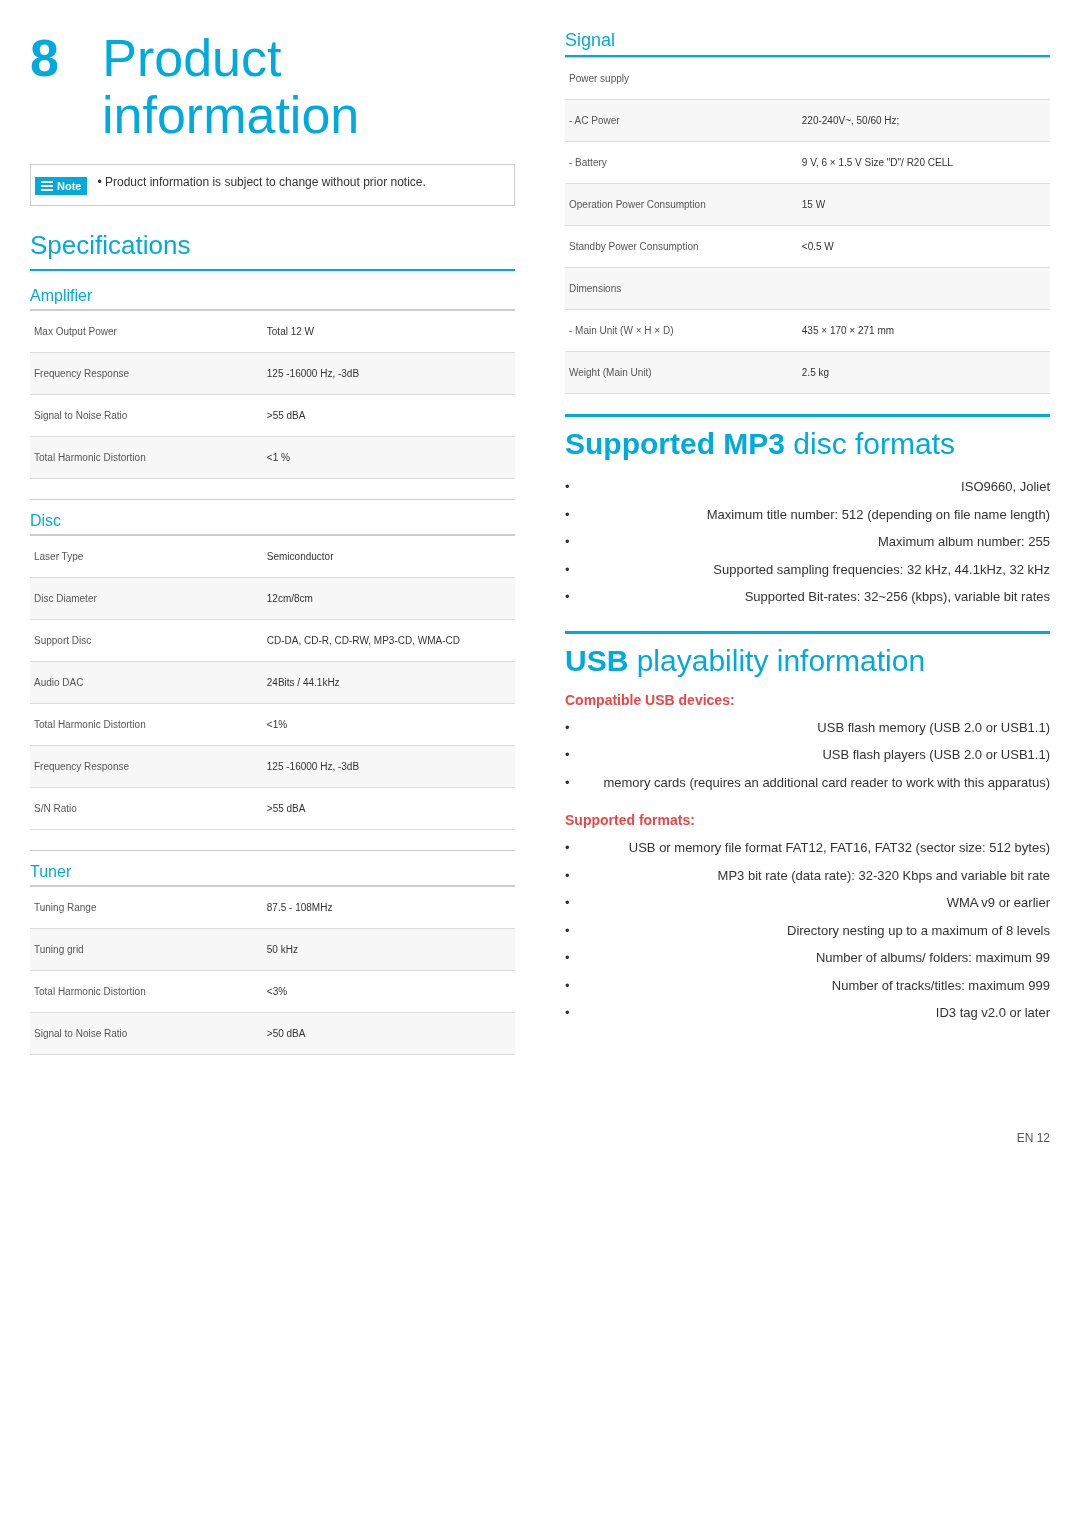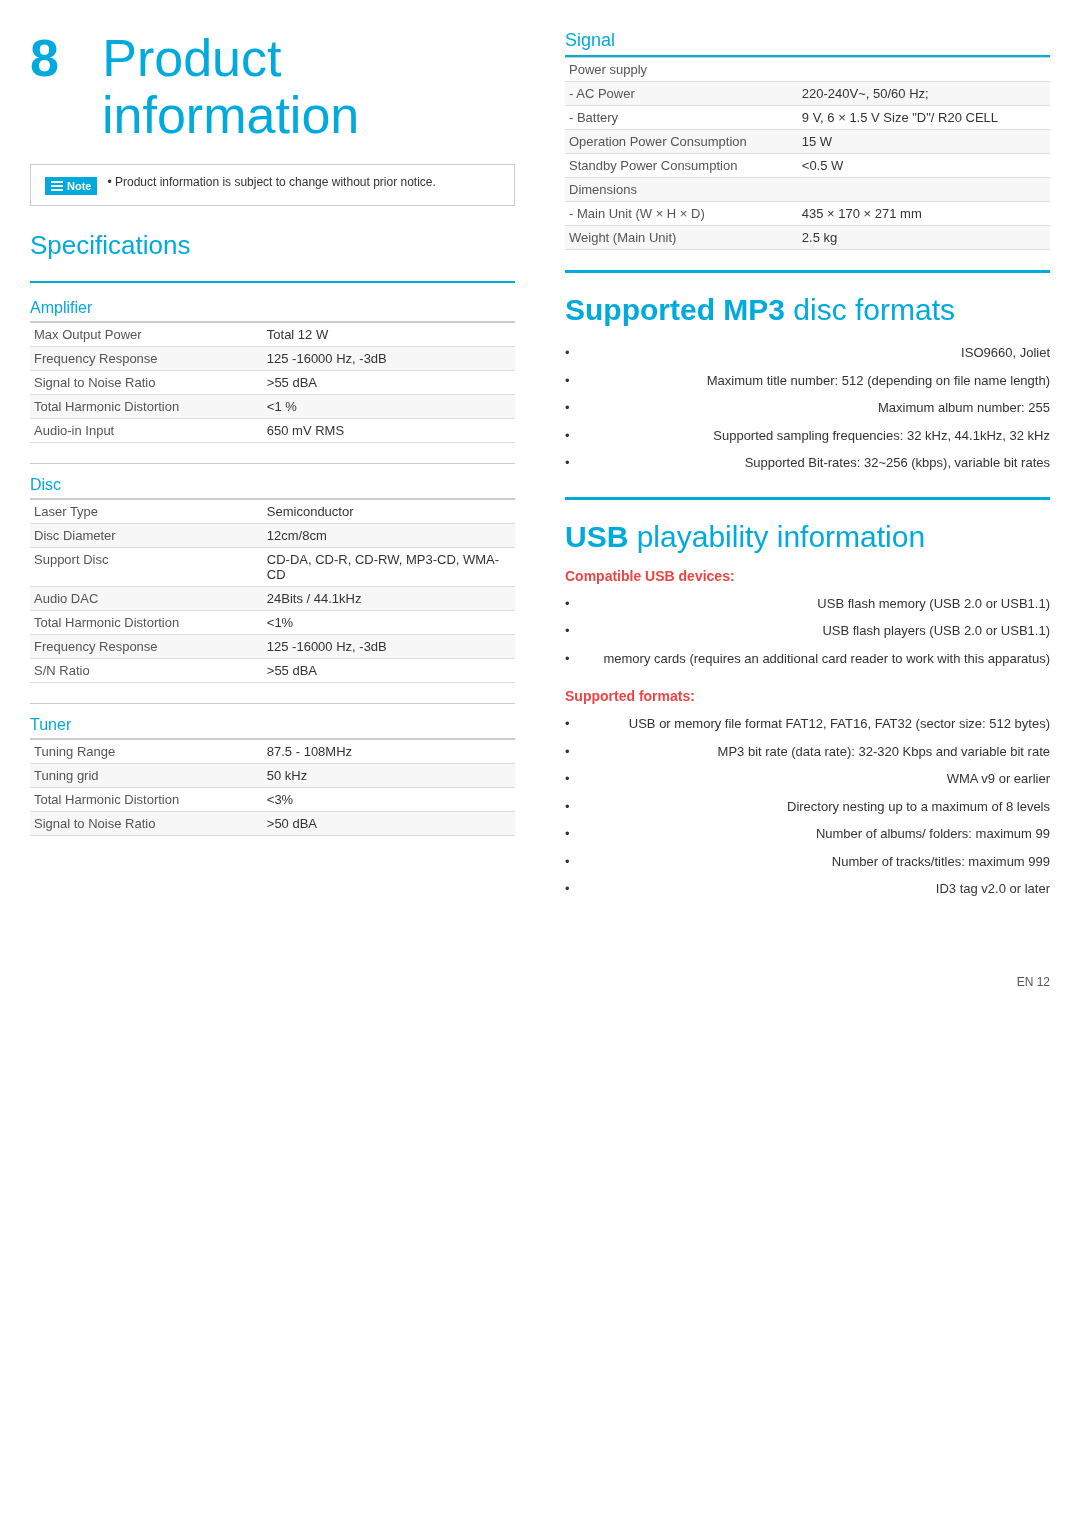--- a/index.html
+++ b/index.html
@@ -37,21 +37,21 @@
     }
     .page-title .title-text {
       font-size: 52px;
       font-weight: 300;
       color: #00aadd;
     }
 
     
     .note-box {
       border: 1px solid #ccc;
-      padding: 10px 14px;
+      padding: 10px 4px;
       margin-bottom: 24px;
       display: flex;
       align-items: flex-start;
       gap: 10px;
     }
     .note-icon {
       background: #00aadd;
       color: #fff;
       padding: 3px 6px;
       font-size: 11px;
@@ -74,21 +74,21 @@
       background: #fff;
     }
     .note-text { font-size: 12px; color: #333; }
 
     
     .section-title {
       font-size: 26px;
       font-weight: 300;
       color: #00aadd;
       border-bottom: 2px solid #00aadd;
-      padding-bottom: 20px;
+      padding-bottom: 8px;
       margin-bottom: 16px;
       margin-top: 16px;
     }
 
     
     .subsection-title {
       font-size: 16px;
       font-weight: 400;
       color: #00aadd;
       border-bottom: 1px solid #ccc;
@@ -103,23 +103,23 @@
       border-collapse: collapse;
       margin-bottom: 20px;
     }
     .spec-table tr {
       border-bottom: 1px solid #ddd;
     }
     .spec-table tr:first-child {
       border-top: 1px solid #ccc;
     }
     .spec-table td {
-      padding: 4px 4px;
+      padding: 15px 4px;
       vertical-align: top;
-      font-size: 13px;
+      font-size: 10px;
       margin-top: 40px;
     }
     .spec-table td:first-child {
       color: #555;
       width: 48%;
     }
     .spec-table td:last-child {
       color: #333;
     }
     .spec-table tr:nth-child(even) {
@@ -135,21 +135,21 @@
       padding-bottom: 4px;
       margin-bottom: 0;
     }
 
     
     .right-section-title {
       font-size: 30px;
       font-weight: 300;
       color: #00aadd;
       border-top: 3px solid #00aadd;
-      padding-top: 20px;
+      padding-top: 10px;
       margin-top: 20px;
       margin-bottom: 12px;
     }
     .right-section-title .bold-part {
       font-weight: 700;
     }
 
     .bullet-list {
       list-style: none;
       padding: 0;
@@ -237,24 +237,20 @@
             <td>125 -16000 Hz, -3dB</td>
           </tr>
           <tr>
             <td>Signal to Noise Ratio</td>
             <td>&gt;55 dBA</td>
           </tr>
           <tr>
             <td>Total Harmonic Distortion</td>
             <td>&lt;1 %</td>
           </tr>
-          <tr>
-            <td>Audio-in Input</td>
-            <td>650 mV RMS</td>
-          </tr>
         </tbody>
     </table>
 
     <hr class="divider-line">
 
     <div class="subsection-title">Disc</div>
     <table class="spec-table">
       <tbody id="disc-tbody">
           <tr>
             <td>Laser Type</td>

